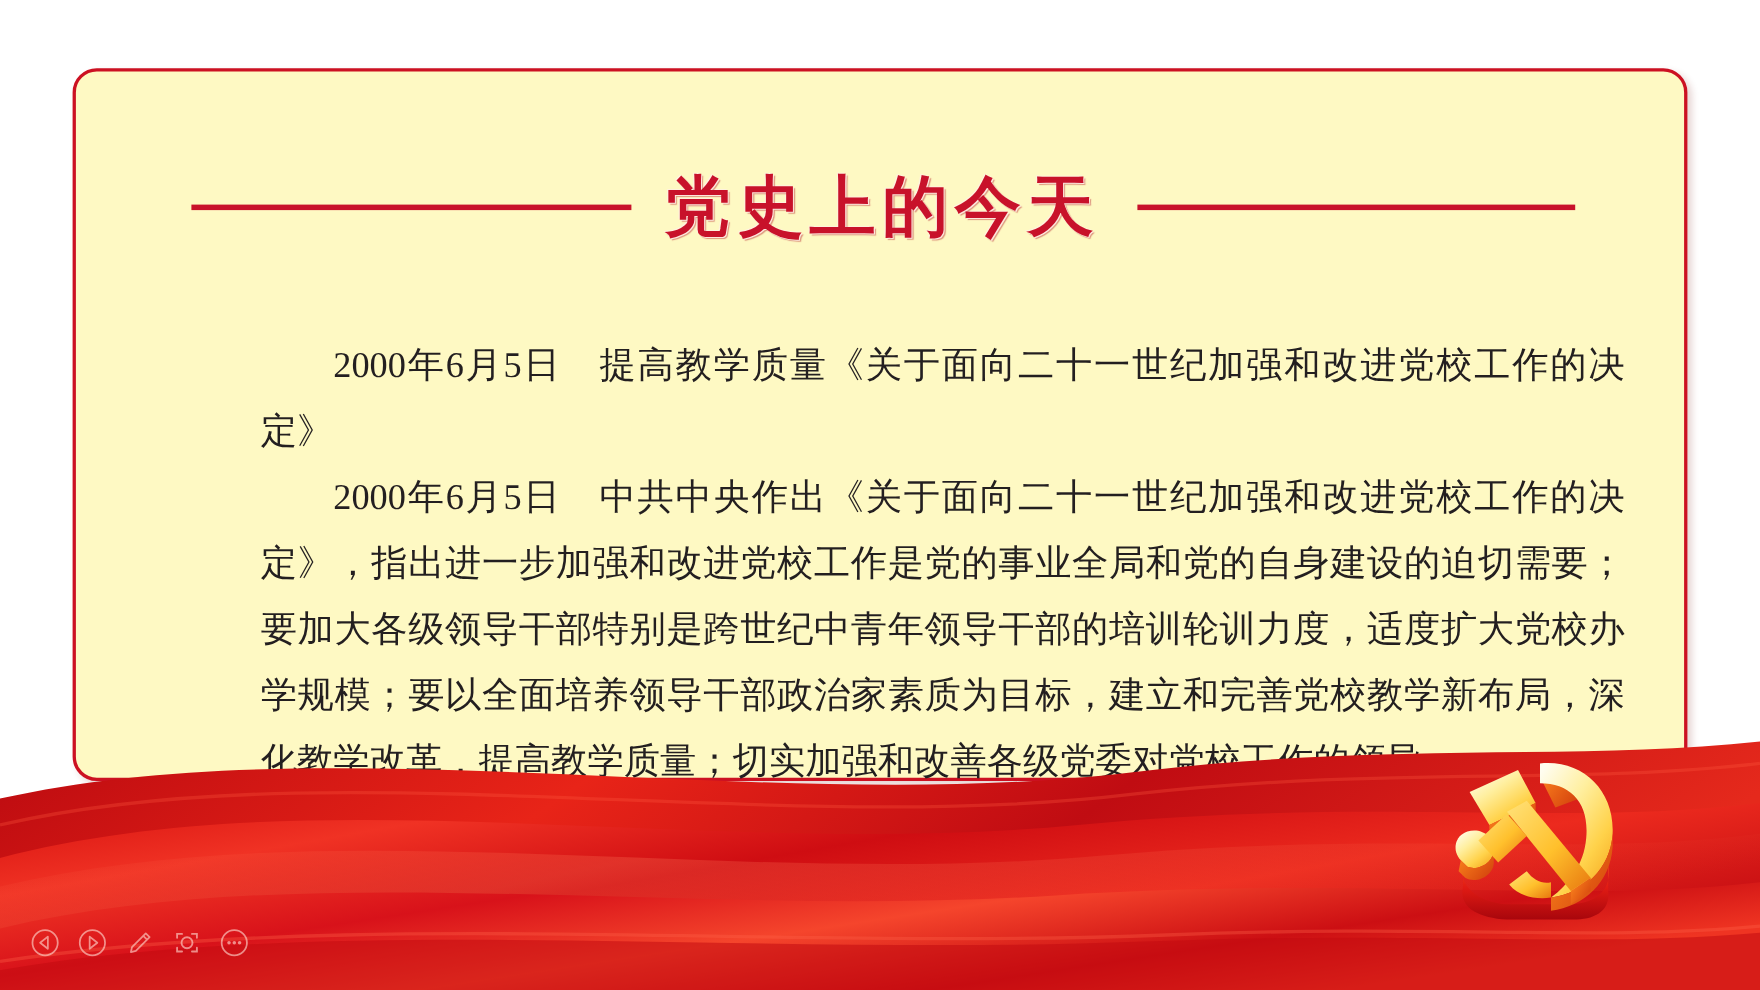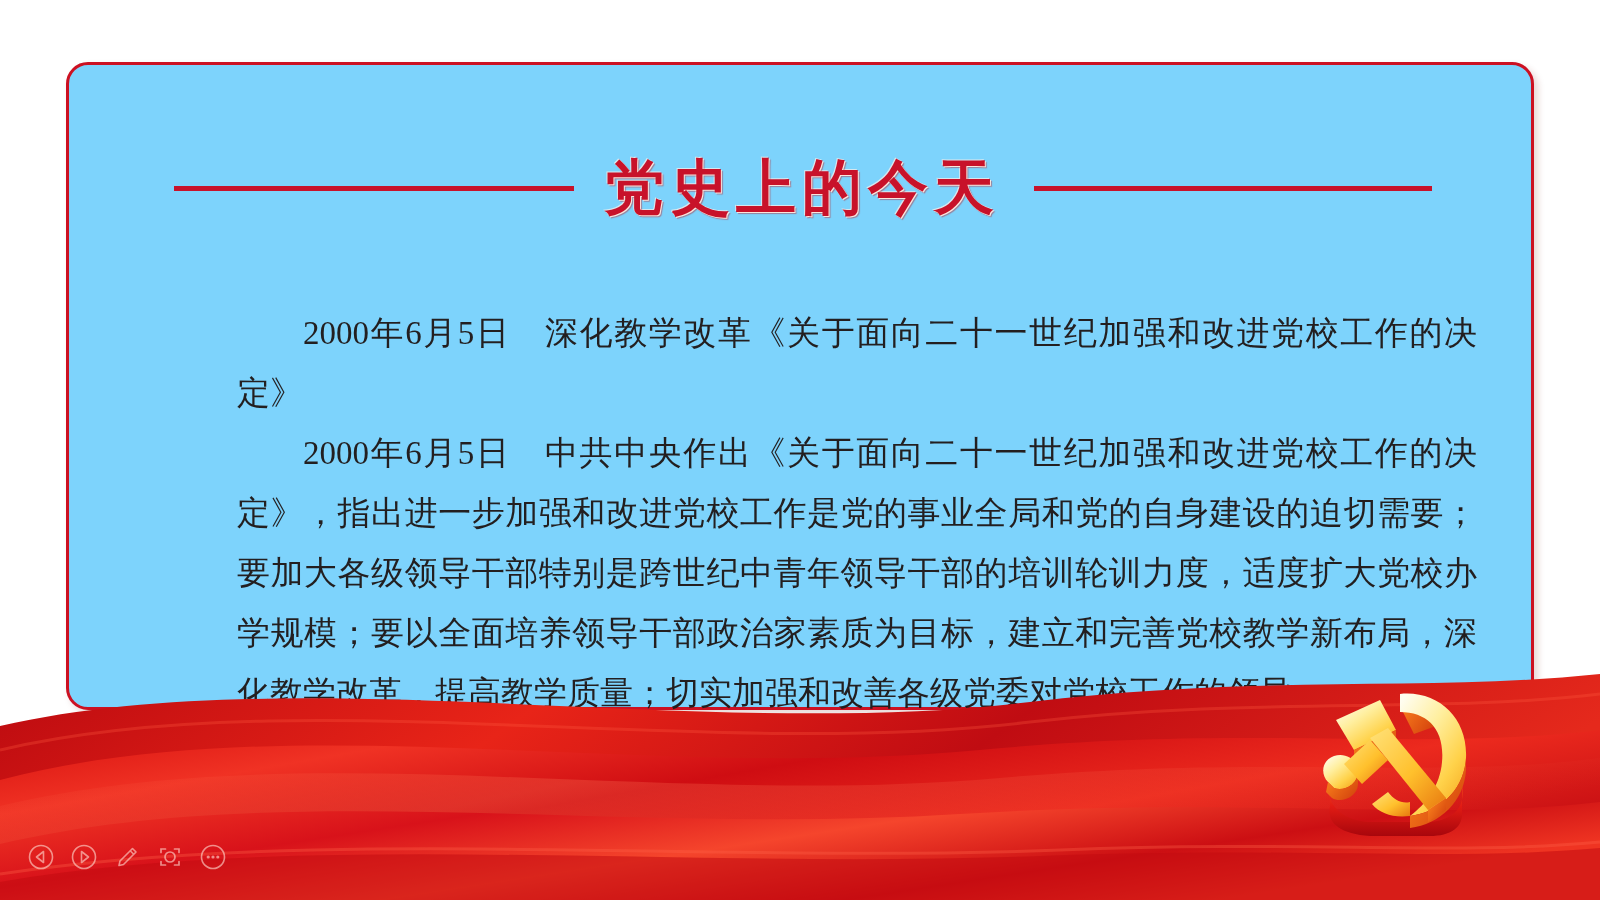--- a/index.html
+++ b/index.html
@@ -22,21 +22,21 @@
     overflow: hidden;
   }
 
   
   #content-panel {
     position: absolute;
     left: 66px;
     top: 62px;
     width: 1468px;
     height: 648px;
-    background: #7dd3fc;
+    background: #fef9c3;
     border: 3px solid #cc1122;
     border-radius: 22px;
     box-sizing: border-box;
     box-shadow: 4px 4px 7px rgba(120, 30, 20, 0.18);
     z-index: 3;
   }
 
   
   #title-row {
     position: absolute;
@@ -141,21 +141,21 @@
 
   <div id="content-panel">
 
     <div id="title-row">
       <div id="title-rule-left" class="title-rule"></div>
       <div id="page-title">党史上的今天</div>
       <div id="title-rule-right" class="title-rule"></div>
     </div>
 
     <div id="body-text">
-      <p>2000年6月5日　深化教学改革《关于面向二十一世纪加强和改进党校工作的决定》</p>
+      <p>2000年6月5日　提高教学质量《关于面向二十一世纪加强和改进党校工作的决定》</p>
       <p>2000年6月5日　中共中央作出《关于面向二十一世纪加强和改进党校工作的决定》，指出进一步加强和改进党校工作是党的事业全局和党的自身建设的迫切需要；要加大各级领导干部特别是跨世纪中青年领导干部的培训轮训力度，适度扩大党校办学规模；要以全面培养领导干部政治家素质为目标，建立和完善党校教学新布局，深化教学改革，提高教学质量；切实加强和改善各级党委对党校工作的领导。</p>
     </div>
 
   </div>
 
   <div id="ribbon-layer">
     <svg viewBox="0 0 1600 270" xmlns="http://www.w3.org/2000/svg" preserveAspectRatio="none">
       <defs>
         <linearGradient id="rb1" x1="0" y1="0" x2="1" y2="0.6">
           <stop offset="0" stop-color="#d6100f"></stop>

